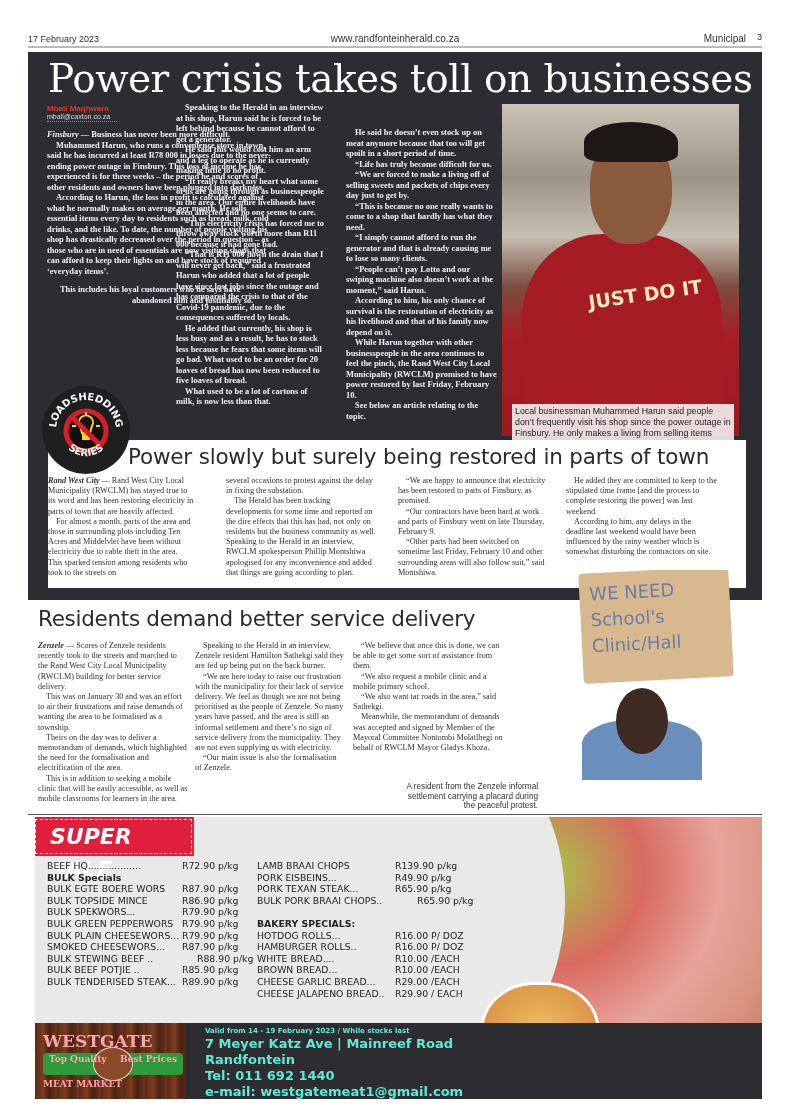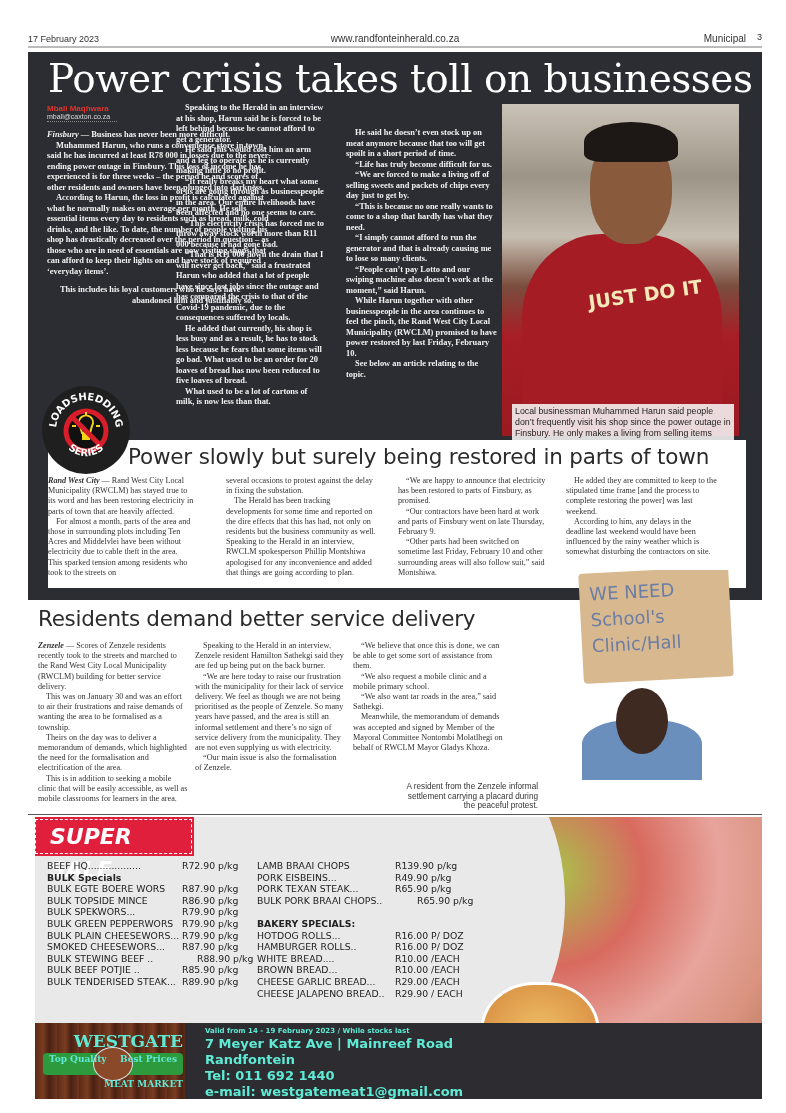--- a/index.html
+++ b/index.html
@@ -46,21 +46,21 @@
 .ad{top:817px;left:35px;width:727px;height:282px;background:#e9e9e9;overflow:hidden}
 .ad .food{position:absolute;left:425px;top:0;width:302px;height:282px;background:radial-gradient(circle at 30% 20%,#a8c44a 0%,#d86a5f 30%,#e7a49c 55%,#d9937f 75%,#b27155 100%)}
 .ad .curve{position:absolute;left:360px;top:-60px;width:170px;height:290px;border-radius:50%;background:#e9e9e9}
 .ad .bread{position:absolute;left:445px;top:165px;width:120px;height:110px;border-radius:45%;background:radial-gradient(circle,#f1c16a,#d4883b);border:3px solid #fff}
 .supersale{position:absolute;left:0;top:2px;width:157px;height:35px;background:#e01f3d;border:1px dashed #fff;outline:2px solid #e01f3d;font-family:"DejaVu Sans",sans-serif;font-style:italic;font-weight:bold;color:#fff;font-size:22px;line-height:33px;padding-left:14px}
 .list{position:absolute;font-family:"DejaVu Sans",sans-serif;font-size:9.3px;color:#222;line-height:11.6px}
 .list .row{white-space:nowrap;height:11.6px}
 .list .b{font-weight:bold}
 .adbar{position:absolute;left:0;top:206px;width:727px;height:78px;background:#2d2d31}
 .wood{position:absolute;left:0;top:0;width:150px;height:78px;background:repeating-linear-gradient(90deg,#5a2a17 0px,#7a3d22 8px,#4a2112 14px,#6d3520 22px)}
-.wlogo{position:absolute;left:8px;top:8px;width:140px;height:62px;font-family:"DejaVu Serif",serif;color:#5eead4;font-weight:bold;text-align:right}
+.wlogo{position:absolute;left:8px;top:8px;width:140px;height:62px;font-family:"DejaVu Serif",serif;color:#fca5a5;font-weight:bold;text-align:left}
 .wlogo .band{position:absolute;left:0;top:22px;width:140px;height:22px;background:#2e9a3e;border-radius:4px}
 .wlogo .top{position:absolute;left:0;top:0;width:140px;font-size:17px}
 .wlogo .l{position:absolute;left:6px;top:24px;font-size:9px;line-height:9px}
 .wlogo .r{position:absolute;right:6px;top:24px;font-size:9px;line-height:9px}
 .wlogo .bot{position:absolute;left:0;top:48px;width:140px;font-size:9px}
 .wlogo .circ{position:absolute;left:50px;top:16px;width:40px;height:34px;border-radius:50%;background:#8a4a2a;border:1px solid #ddd}
 .addr{position:absolute;left:170px;top:4px;font-family:"DejaVu Sans",sans-serif;color:#5eead4;font-weight:bold}
 .addr .v{font-size:7px;display:block;margin-bottom:1px}
 .addr .l1{font-size:13px;display:block;line-height:16px}
 </style>
@@ -114,20 +114,21 @@
   <p>What used to be a lot of cartons of milk, is now less than that.</p>
 </div>
 
 <div class="abs col" style="top:103px;left:346px;width:152px;margin-top:25px;">
   <p style="text-indent:9px">He said he doesn’t even stock up on meat anymore because that too will get spoilt in a short period of time.</p>
   <p>“Life has truly become difficult for us.</p>
   <p>“We are forced to make a living off of selling sweets and packets of chips every day just to get by.</p>
   <p>“This is because no one really wants to come to a shop that hardly has what they need.</p>
   <p>“I simply cannot afford to run the generator and that is already causing me to lose so many clients.</p>
   <p>“People can’t pay Lotto and our swiping machine also doesn’t work at the moment,” said Harun.</p>
+  <p>According to him, his only chance of survival is the restoration of electricity as his livelihood and that of his family now depend on it.</p>
   <p>While Harun together with other businesspeople in the area continues to feel the pinch, the Rand West City Local Municipality (RWCLM) promised to have power restored by last Friday, February 10.</p>
   <p>See below an article relating to the topic.</p>
 </div>
 
 <div class="abs photo1">
   <div class="shirt"></div>
   <div class="face"></div>
   <div class="hair"></div>
   <div class="logo">JUST DO IT</div>
 </div>

